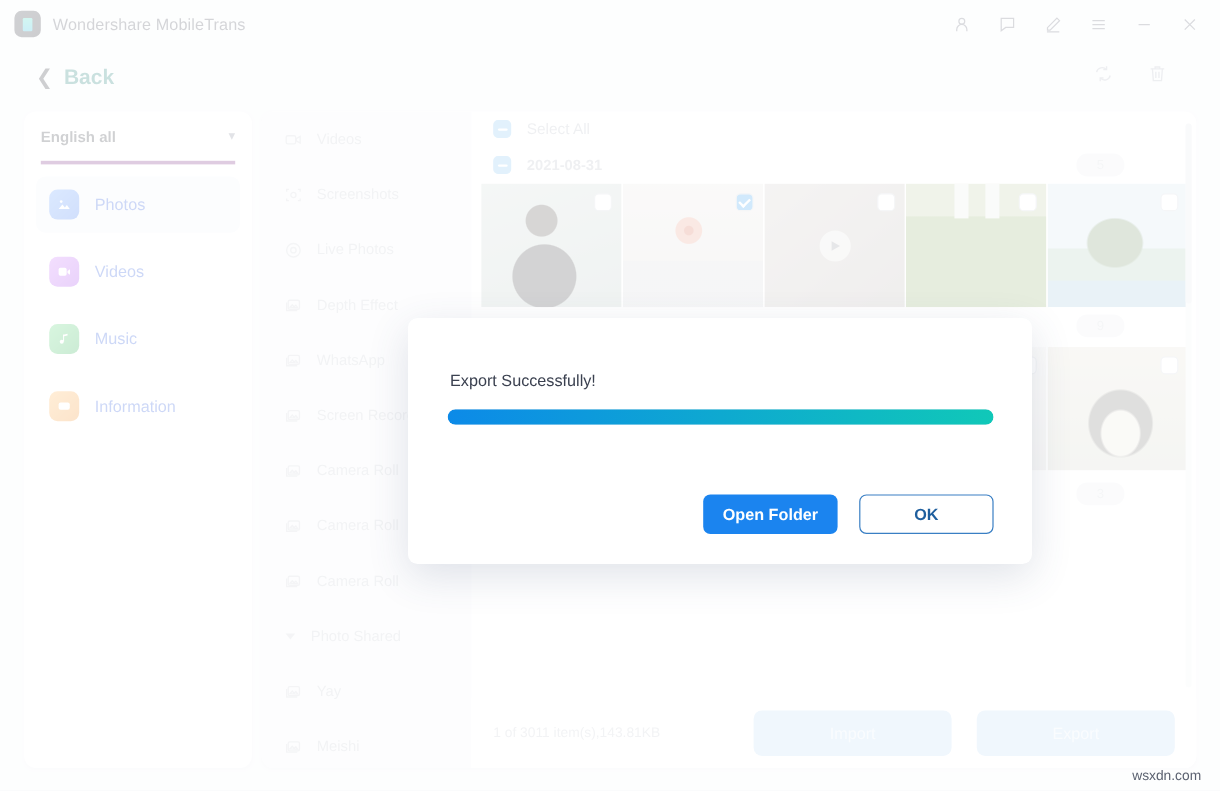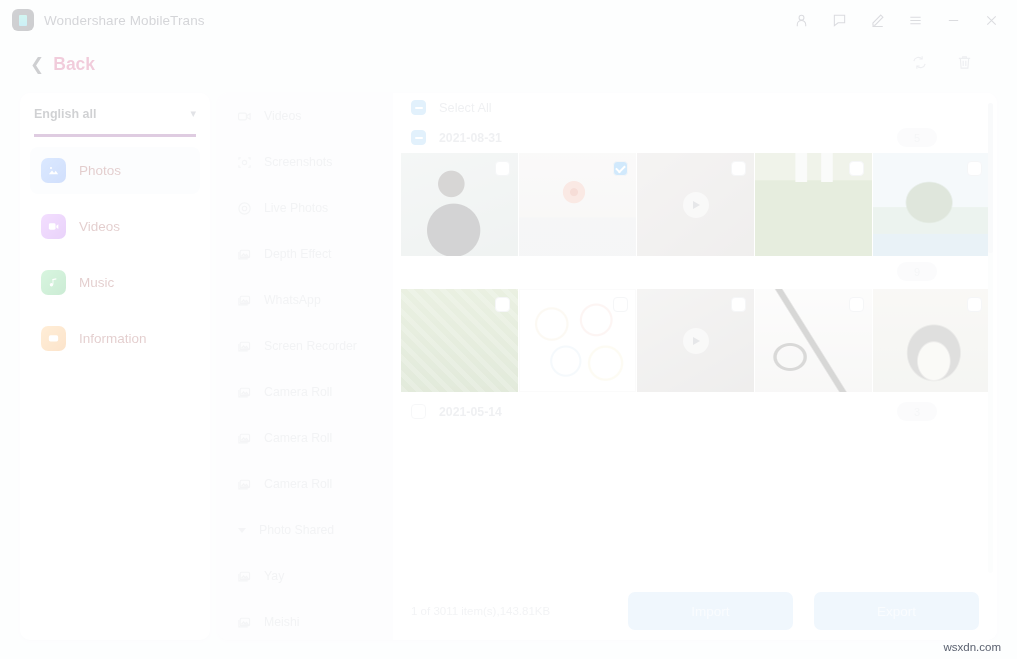--- a/index.html
+++ b/index.html
@@ -50,21 +50,21 @@
   .header {
     position: absolute; top: 40px; left: 0;
     width: 1017px; height: 48px;
     display: flex; align-items: center;
   }
   .back {
     display: flex; align-items: center; gap: 9px;
     margin-left: 30px; cursor: pointer;
   }
   .back .chev { color: #21262e; font-size: 17px; line-height: 1; }
-  .back .lbl { font-size: 17.5px; font-weight: bold; color: #be185d; }
+  .back .lbl { font-size: 17.5px; font-weight: bold; color: #0f766e; }
   .head-tools {
     margin-left: auto; display: flex; align-items: center;
     gap: 28px; padding-right: 44px;
   }
   .head-tools .tbtn { color: #aeb4c0; cursor: pointer; display: block; }
 
   
   .sidebar {
     position: absolute; top: 93px; left: 20px;
     width: 190px; height: 547px;
@@ -85,21 +85,21 @@
     height: 47px; display: flex; align-items: center;
     gap: 13px; padding: 0 11px; border-radius: 8px;
     cursor: pointer; margin-bottom: 9px;
   }
   .nav-item.active { background: #f0f3f9; }
   .nav-ico {
     width: 25px; height: 25px; border-radius: 7px;
     display: flex; align-items: center; justify-content: center;
     color: #fff; font-size: 12px; flex: none;
   }
-  .nav-lbl { font-size: 13.5px; color: #7f1d1d; }
+  .nav-lbl { font-size: 13.5px; color: #1d4ed8; }
 
   
   .main {
     position: absolute; top: 93px; left: 218px;
     width: 779px; height: 547px;
     background: #ffffff;
     border-radius: 10px;
     overflow: hidden;
     box-shadow: 0 1px 3px rgba(30,40,70,.05);
   }
@@ -591,16 +591,26 @@
       <div class="fbtns">
         <div class="fbtn">Import</div>
         <div class="fbtn">Export</div>
       </div>
     </div>
 
   </div>
 
   <div class="mask"></div>
 
+  <div class="modal">
+    <div class="mtitle">Export Successfully!</div>
+    <div class="bar">
+      <div class="fill" id="progress-fill" style="width: 100%; background: linear-gradient(90deg, rgb(12, 138, 232) 0%, rgb(16, 200, 184) 100%);"></div>
+    </div>
+    <div class="mbtns">
+      <button class="btn-primary">Open Folder</button>
+      <button class="btn-ghost">OK</button>
+    </div>
+  </div>
 
   <div class="watermark">wsxdn.com</div>
 
 </div>
 
 </body></html>

